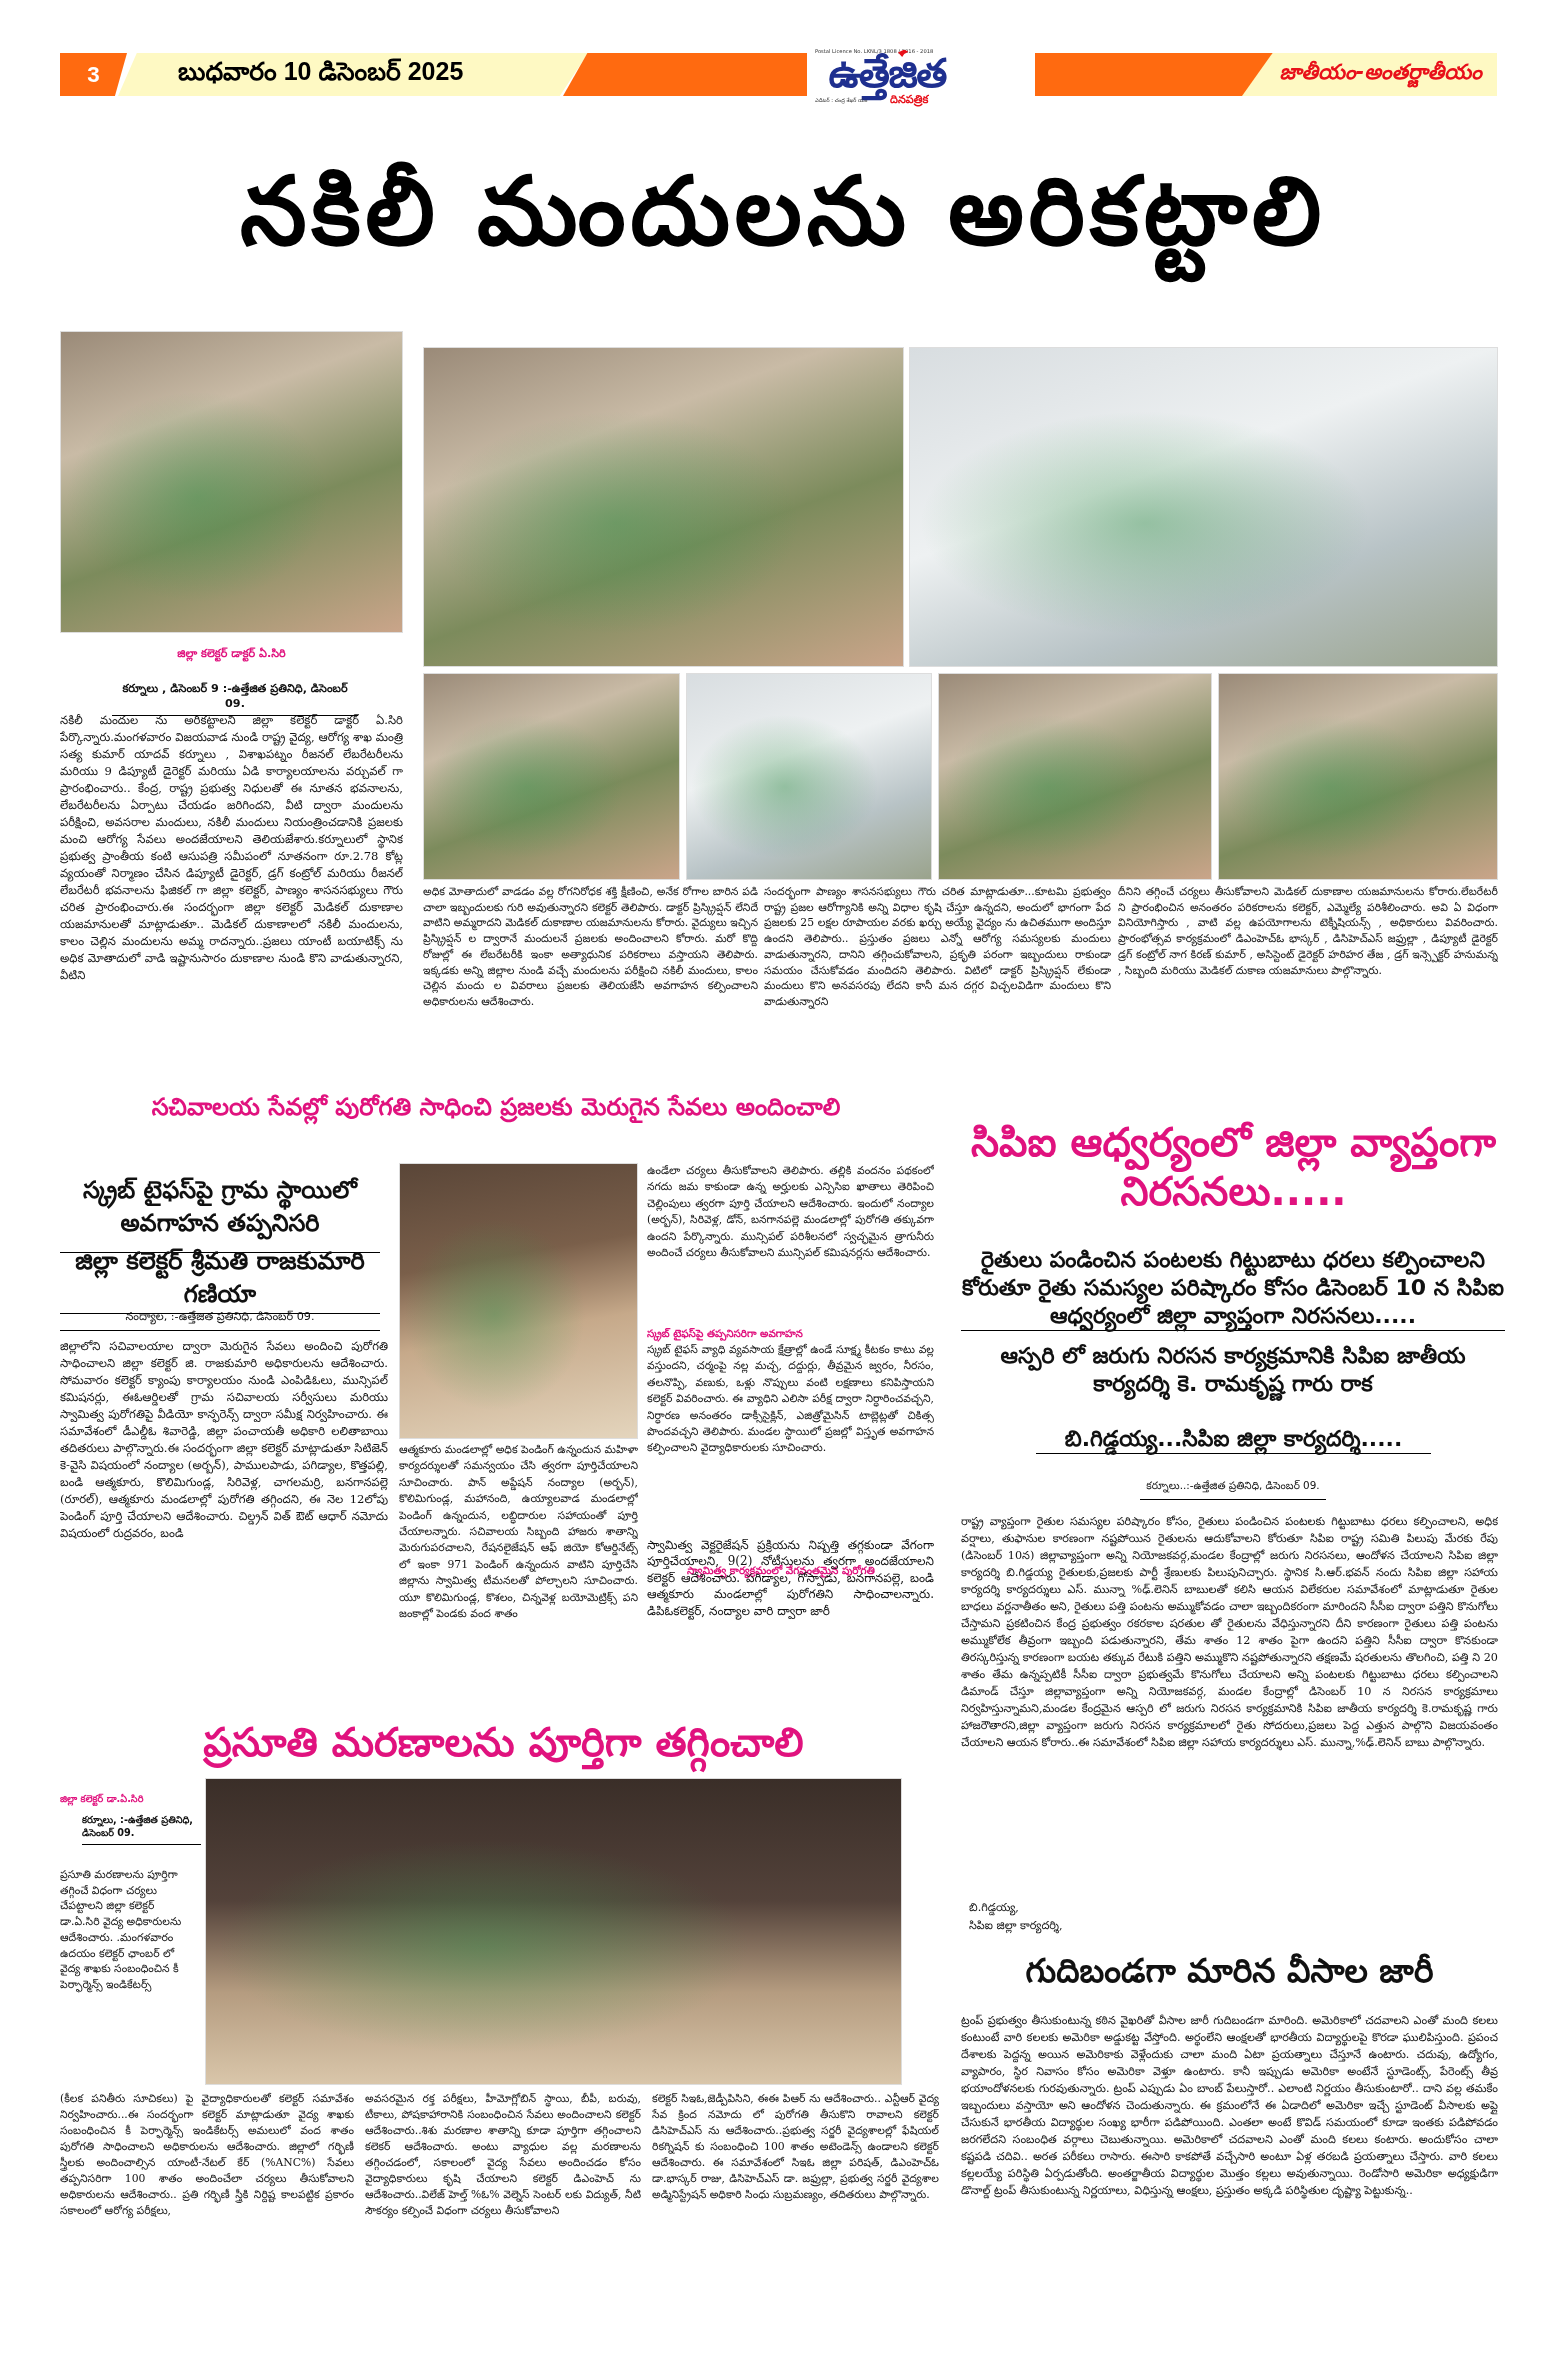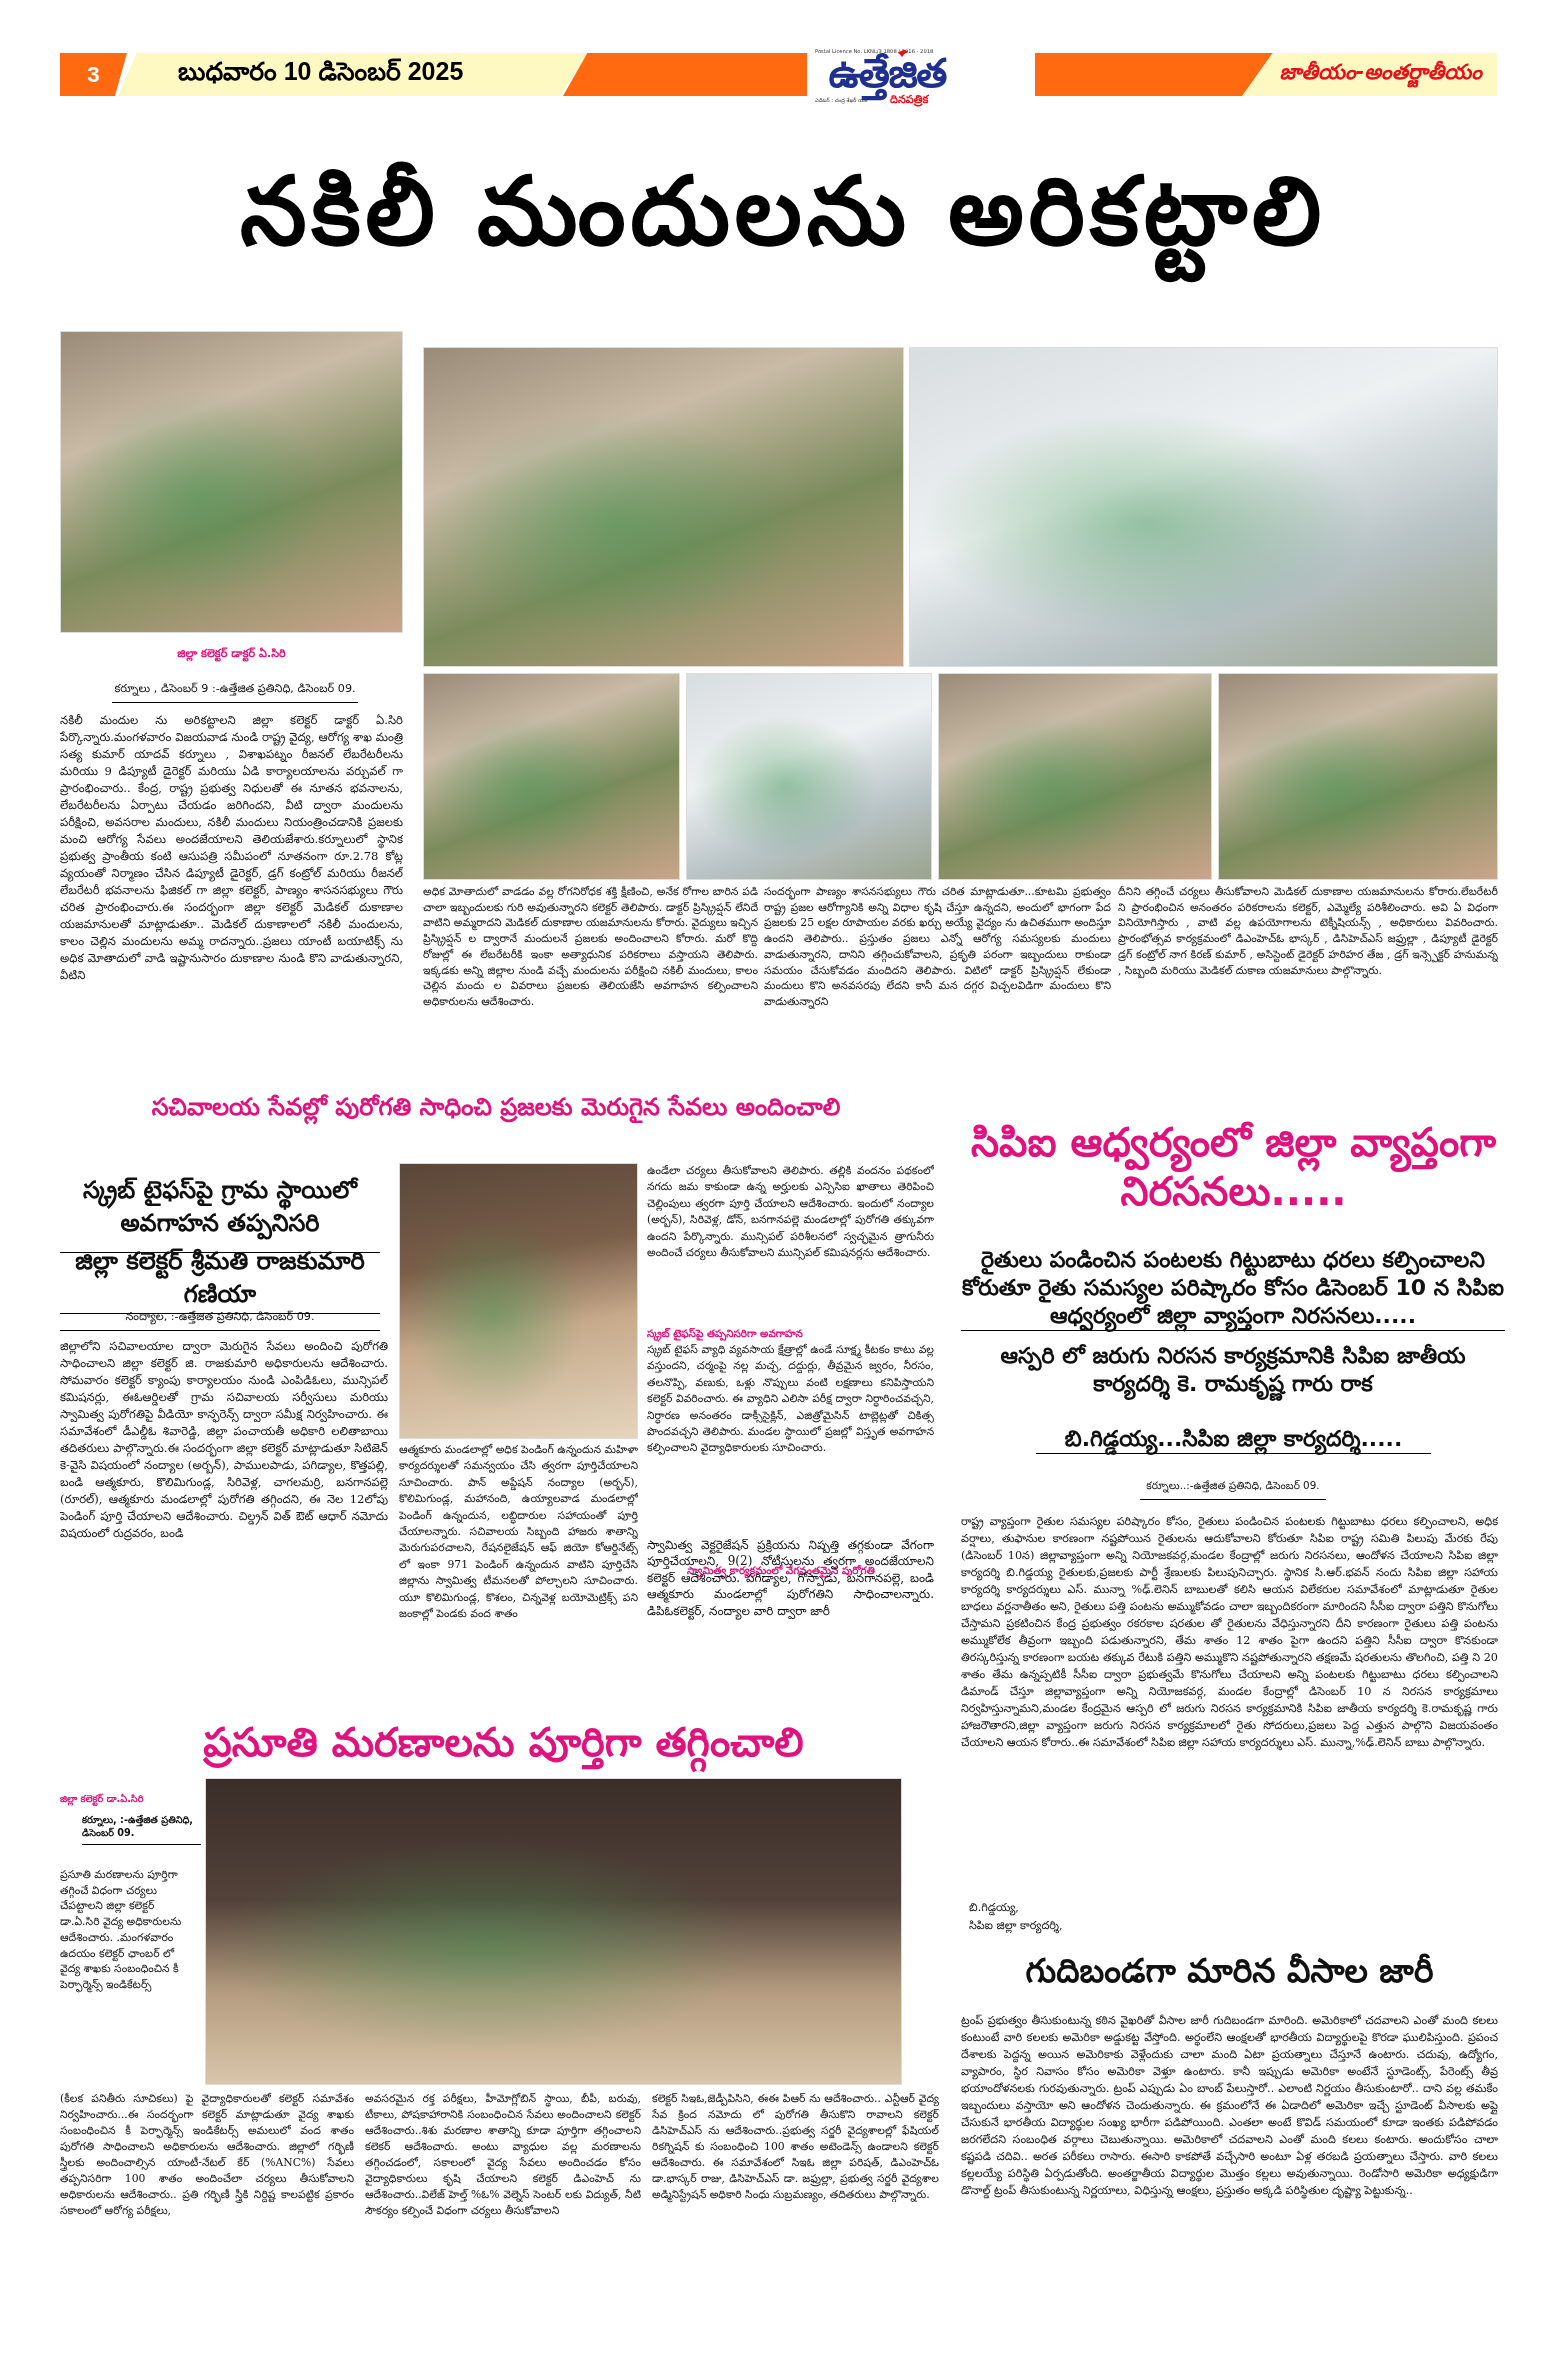--- a/index.html
+++ b/index.html
@@ -14,21 +14,21 @@
   .logo-main { color:#1e2f8f; font-weight:bold; font-size:40px; letter-spacing:-1.5px; font-family:"DejaVu Sans", sans-serif; }
   .logo-sub { color:#e8101a; font-size:11.2px; font-weight:bold; }
   .logo-tiny { font-size:5.2px; color:#333; }
   .headline-main { font-weight:bold; font-size:95px; color:#000; text-align:center; letter-spacing:4.5px; line-height:1; }
   .photo { background:linear-gradient(160deg,#9a8a78 0%,#c9bba6 30%,#7c8b5c 60%,#caa58a 100%); border:0.7px solid #ddd; box-sizing:border-box; overflow:hidden; }
   .photo.lab { background:linear-gradient(160deg,#d8dde0 0%,#eef1f2 40%,#b8c3c6 70%,#9aa38c 100%); }
   .photo.office { background:linear-gradient(170deg,#5a4638 0%,#7a5f4a 35%,#c6a98a 60%,#e4d5bd 100%); }
   .photo.room { background:linear-gradient(180deg,#3a2e28 0%,#53423a 40%,#b59c80 70%,#d9c6aa 100%); }
   .photo::after { content:""; display:block; width:100%; height:100%; background:radial-gradient(ellipse at 40% 55%, rgba(60,150,80,0.45) 0%, rgba(0,0,0,0) 45%); }
   .caption-pink { color:#e0127e; font-size:11.2px; text-align:center; font-weight:bold; }
-  .dateline { font-size:11.2px; text-align:center; border-bottom:1.5px solid #000; padding-bottom:4.5px; }
+  .dateline { font-size:11.2px; text-align:center; border-bottom:1.5px solid #000; padding-bottom:4.5px;font-weight:bold; }
   .body-text { font-size:11.6px; line-height:17px; text-align:justify; font-family:"DejaVu Serif", serif; color:#111; }
   .sub-head-pink { color:#e0127e; font-weight:bold; font-size:22.4px; text-align:center; }
   .kicker-pink { color:#e0127e; font-size:10.4px; font-weight:bold; }
   .deck { font-weight:bold; font-size:22px; text-align:center; line-height:28px; }
 </style>
 </head>
 <body>
 
 <div class="abs band-orange page-no" style="left:60px;top:53px;width:67px;height:43px;clip-path:polygon(0 0,100% 0,82% 100%,0 100%);">3</div>
 <div class="abs band-yellow date-text" style="left:118px;top:53px;width:470px;height:43px;padding-left:60px;box-sizing:border-box;clip-path:polygon(4% 0,100% 0,94% 100%,0 100%);">బుధవారం 10 డిసెంబర్ 2025</div>

